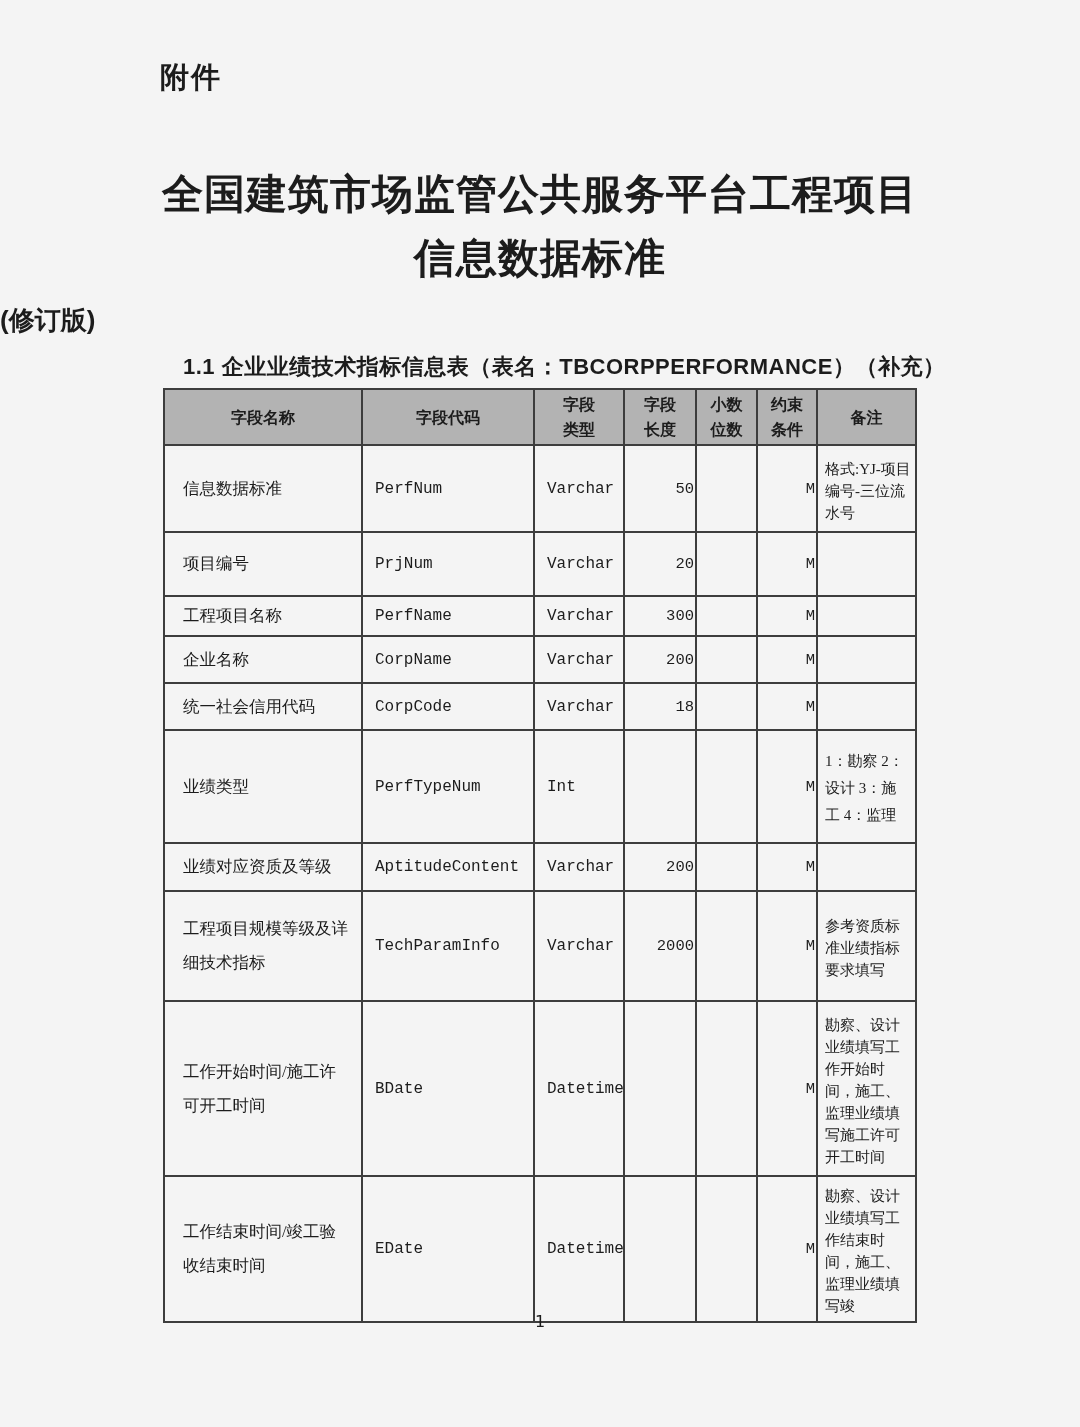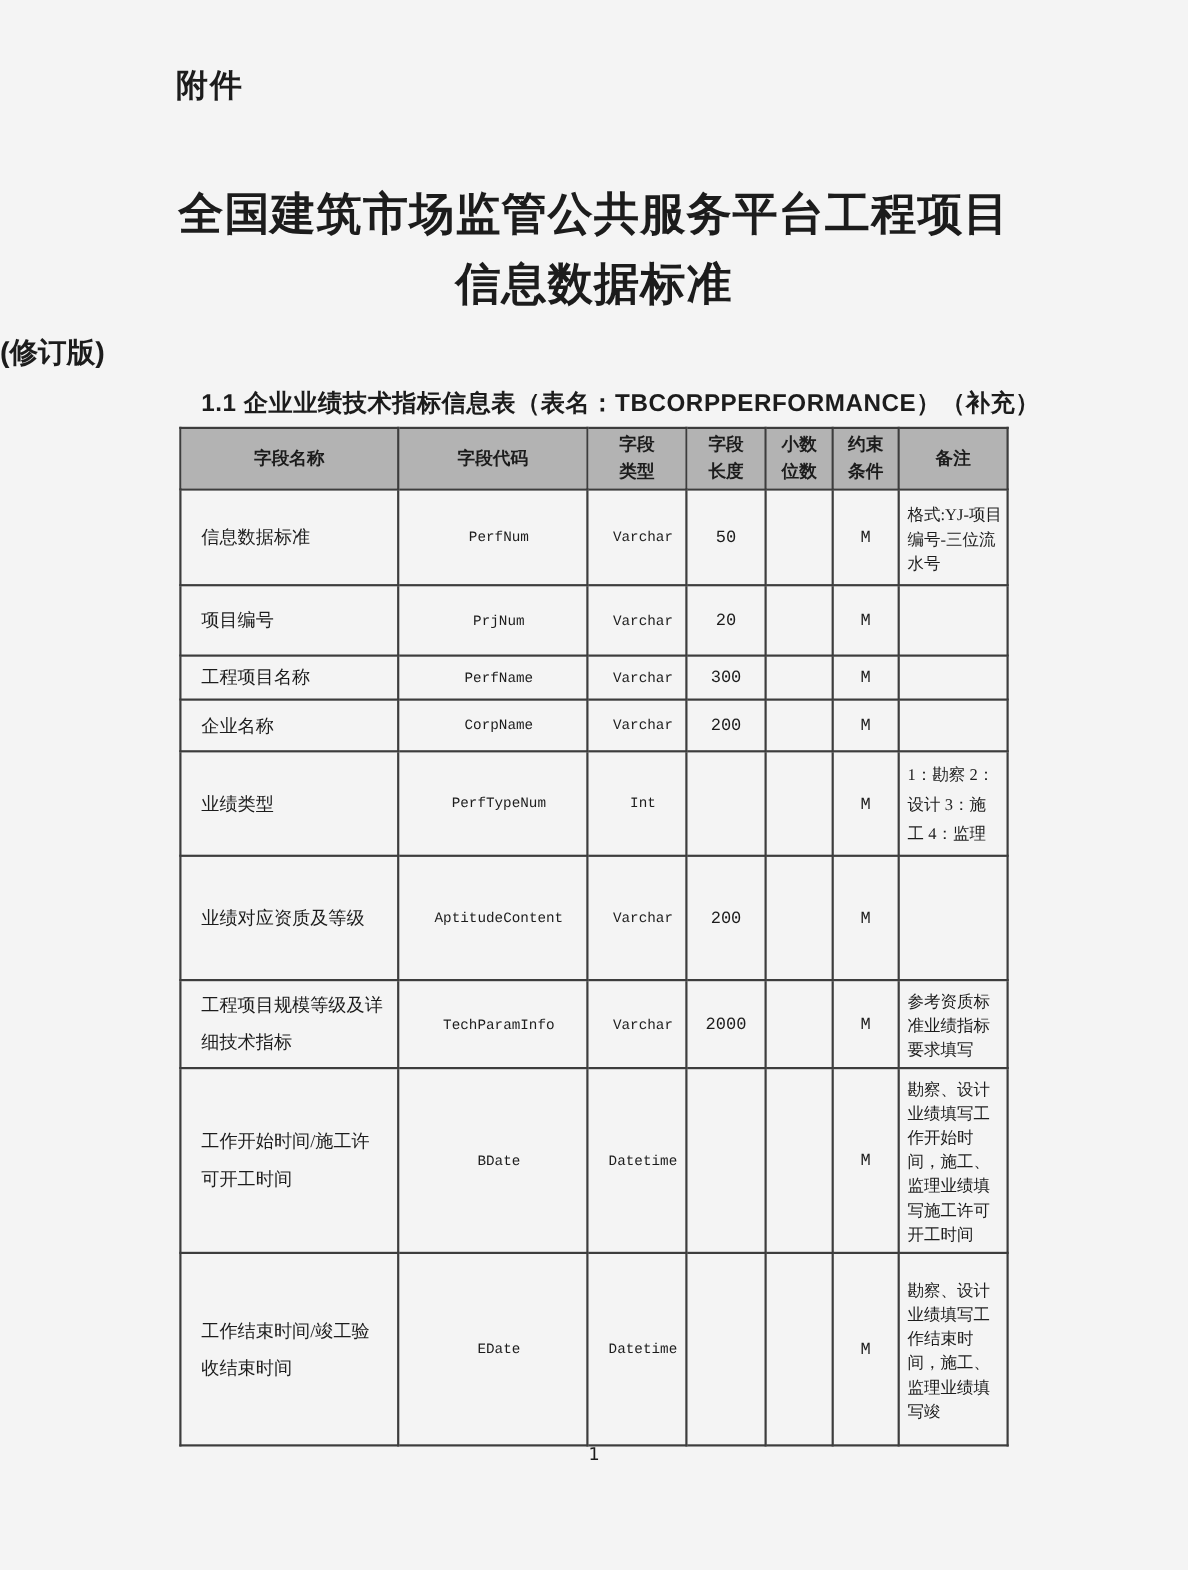--- a/index.html
+++ b/index.html
@@ -93,28 +93,28 @@
   .dict tbody tr:nth-child(9){height:175px;}
   .dict tbody tr:nth-child(10){height:134px;}
   .c-name{
     font-size:16.5px;
     text-align:left;
     padding:2px 10px 2px 18px;
     line-height:34px;
   }
   .c-code,.c-type{
     font-family:"Liberation Mono","DejaVu Sans Mono",monospace;
-    font-size:13px;
-    text-align:center;
+    font-size:16px;
+    text-align:left;
     padding-left:12px;
   }
   .c-len,.c-dec,.c-con{
     font-family:"Liberation Mono","DejaVu Sans Mono",monospace;
     font-size:15.5px;
-    text-align:center;
+    text-align:right;
     margin-left:20px;
   }
   .c-rem{
     font-size:15px;
     text-align:left;
     line-height:22px;
     padding:8px 4px 4px 7px;
     word-break:break-all;
     margin-top:46px;
   }
@@ -216,20 +216,29 @@
       <tr>
         <td class="c-name">企业名称</td>
         <td class="c-code">CorpName</td>
         <td class="c-type">Varchar</td>
         <td class="c-len">200</td>
         <td class="c-dec"></td>
         <td class="c-con">M</td>
         <td class="c-rem"></td>
       </tr>
       <tr>
+        <td class="c-name">统一社会信用代码</td>
+        <td class="c-code">CorpCode</td>
+        <td class="c-type">Varchar</td>
+        <td class="c-len">18</td>
+        <td class="c-dec"></td>
+        <td class="c-con">M</td>
+        <td class="c-rem"></td>
+      </tr>
+      <tr>
         <td class="c-name">业绩类型</td>
         <td class="c-code">PerfTypeNum</td>
         <td class="c-type">Int</td>
         <td class="c-len"></td>
         <td class="c-dec"></td>
         <td class="c-con">M</td>
         <td class="c-rem loose">1：勘察 2：设计 3：施工 4：监理</td>
       </tr>
       <tr>
         <td class="c-name">业绩对应资质及等级</td>

